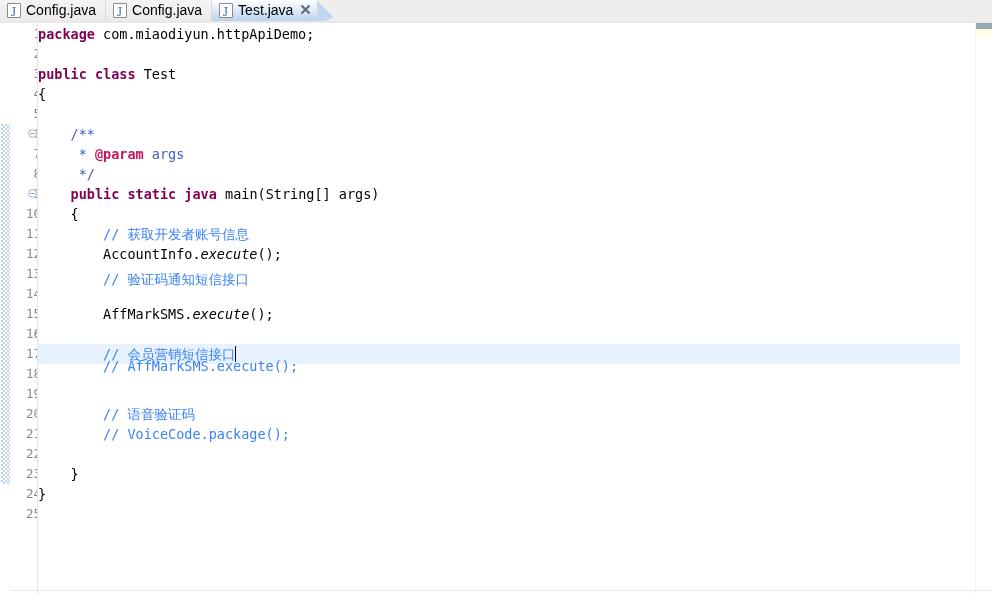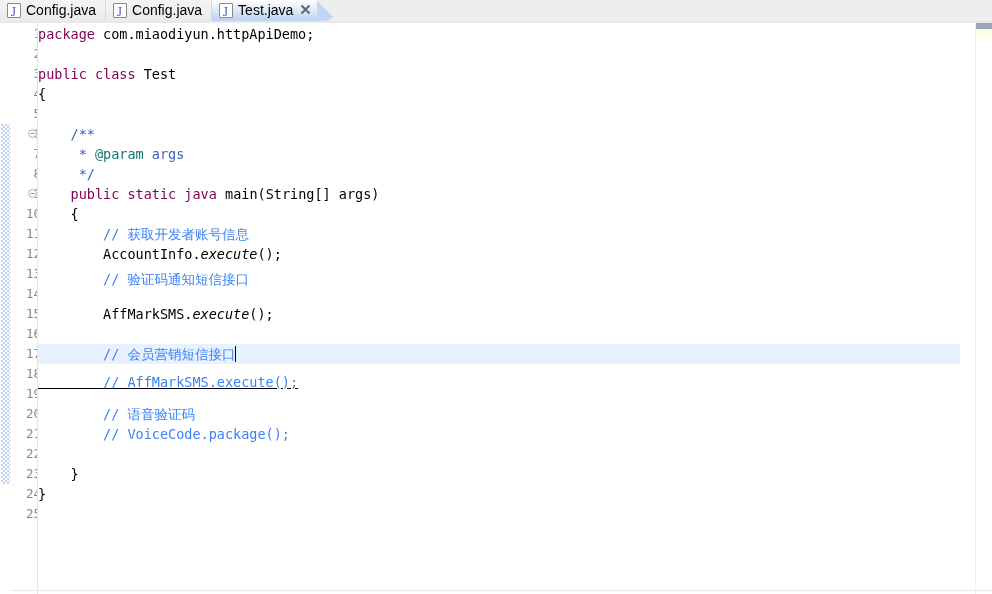--- a/index.html
+++ b/index.html
@@ -181,24 +181,24 @@
   .code-line {
     position: absolute;
     left: 0;
     height: 20px;
     line-height: 20px;
     white-space: pre;
     font-family: "DejaVu Sans Mono", monospace;
     font-size: 13.5px;
     color: #000000;
   }
-  .kw      { color: #7f0055; font-weight: normal; text-align: center; }
+  .kw      { color: #7f0055; font-weight: bold; text-align: center; }
   .cmt     { color: #3b82f6; }
   .doc     { color: #3f5fbf; }
-  .doctag  { color: #0f766e; font-weight: normal; }
+  .doctag  { color: #be185d; font-weight: bold; }
   .stat    { font-style: italic; }
   .plain   { color: #000000; text-align: center; }
 
   .caret {
     position: absolute;
     width: 1px;
     height: 16px;
     background: #000000;
   }
 
@@ -345,21 +345,21 @@
         <div class="code-line" style="top: 141px;"><span class="doc">     */</span></div>
         <div class="code-line" style="top: 161px;"><span class="plain">    </span><span class="kw">public</span><span class="plain"> </span><span class="kw">static</span><span class="plain"> </span><span class="kw">java</span><span class="plain"> main(String[] args)</span></div>
         <div class="code-line" style="top: 181px;"><span class="plain">    {</span></div>
         <div class="code-line" style="top: 201px;"><span class="cmt">        // 获取开发者账号信息</span></div>
         <div class="code-line" style="top: 221px;"><span class="plain">        AccountInfo.</span><span class="stat">execute</span><span class="plain">();</span></div>
         <div class="code-line" style="top: 241px;"></div>
         <div class="code-line" style="top: 246px;"><span class="cmt">        // 验证码通知短信接口</span></div>
         <div class="code-line" style="top: 281px;"><span class="plain">        AffMarkSMS.</span><span class="stat">execute</span><span class="plain">();</span></div>
         <div class="code-line" style="top: 301px;"></div>
         <div class="code-line" style="top: 321px;"><span class="cmt">        // 会员营销短信接口</span></div>
-        <div class="code-line" style="top: 349px; text-decoration: underline;"><span class="cmt">        // AffMarkSMS.execute();</span></div>
+        <div class="code-line" style="top: 333px;"><span class="cmt">        // AffMarkSMS.execute();</span></div>
         <div class="code-line" style="top: 361px;"></div>
         <div class="code-line" style="top: 381px;"><span class="cmt">        // 语音验证码</span></div>
         <div class="code-line" style="top: 401px;"><span class="cmt">        // VoiceCode.package();</span></div>
         <div class="code-line" style="top: 421px;"></div>
         <div class="code-line" style="top: 441px;"><span class="plain">    }</span></div>
         <div class="code-line" style="top: 461px;"><span class="plain">}</span></div>
         <div class="code-line" style="top: 481px;"></div>
         <div class="caret" style="left: 197.406px; top: 323px;"></div>
       </div>
 

